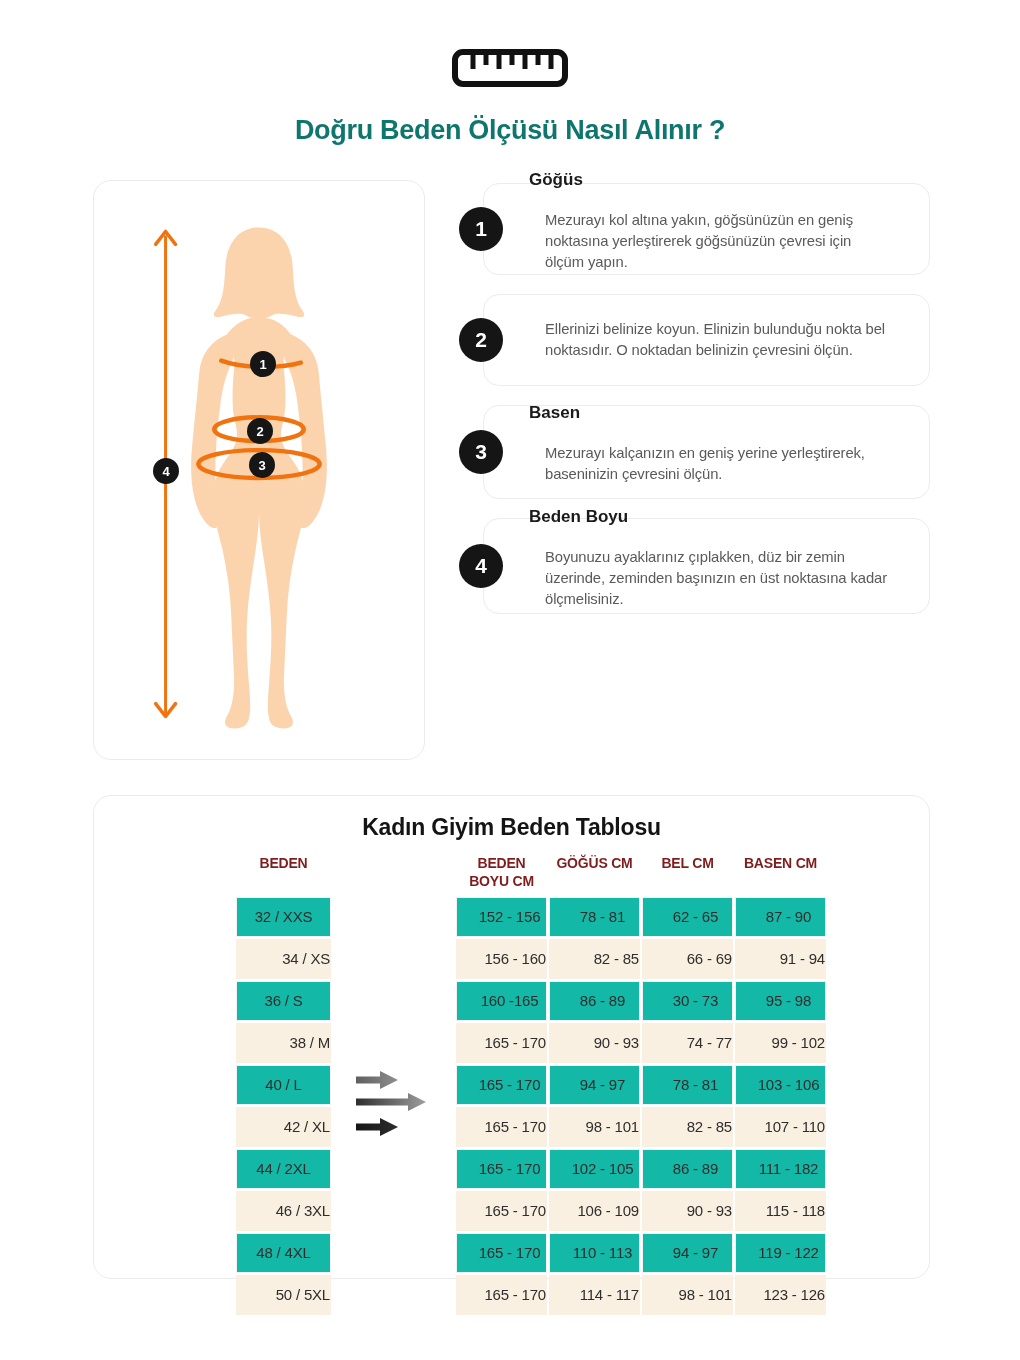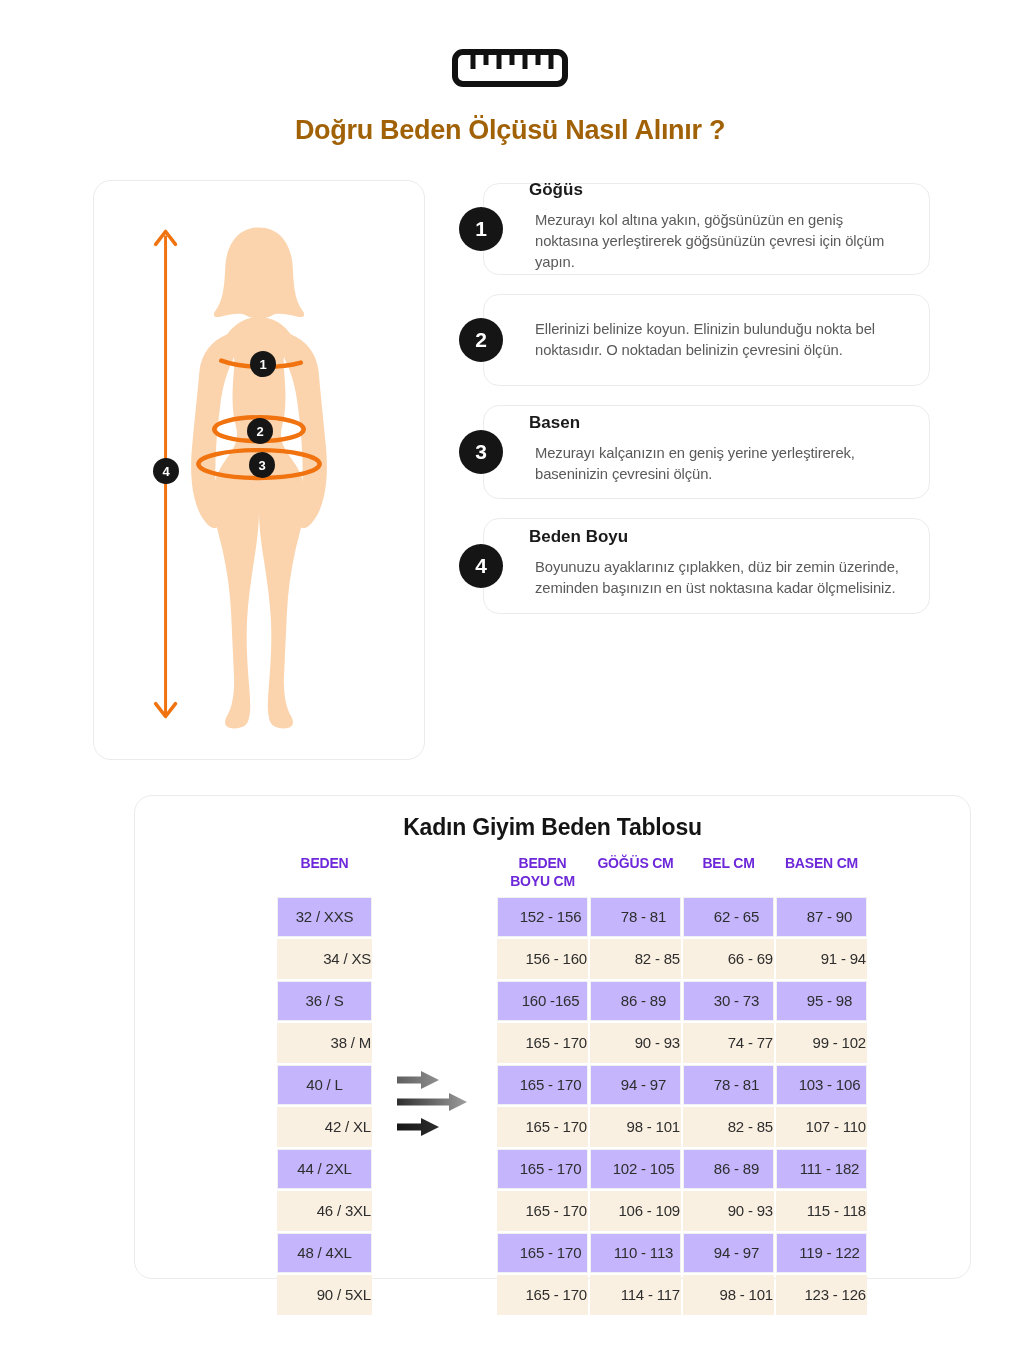--- a/index.html
+++ b/index.html
@@ -4,21 +4,21 @@
 <style>
   html,body{margin:0;padding:0;background:#fff;}
   body{
     width:1020px;height:1360px;position:relative;overflow:hidden;
     font-family:"Liberation Sans",sans-serif;color:#1a1a1a;
   }
   
   .ruler-wrap{position:absolute;left:451px;top:48px;width:118px;height:40px;}
   .page-title{
     position:absolute;left:0;top:115px;width:1020px;text-align:center;
-    font-size:27px;font-weight:700;color:#a16207;letter-spacing:-0.3px;margin:0;
+    font-size:27px;font-weight:700;color:#0f766e;letter-spacing:-0.3px;margin:0;
   }
   
   .figure-card{
     position:absolute;left:93px;top:180px;width:332px;height:580px;
     border:1px solid #ebebeb;border-radius:18px;background:#fff;box-sizing:border-box;
   }
   .figure-card svg{position:absolute;left:0;top:0;width:330px;height:578px;}
   .fig-badge{
     position:absolute;width:26px;height:26px;border-radius:50%;background:#161616;
     color:#fff;font-size:13px;font-weight:700;display:flex;align-items:center;justify-content:center;
@@ -32,43 +32,43 @@
     position:relative;border:1px solid #ececec;border-radius:16px;background:#fff;
     box-sizing:border-box;padding:13px 20px 13px 45px;
     display:flex;flex-direction:column;justify-content:center;
   }
   .instr-card .num-badge{
     position:absolute;left:-25px;top:50%;margin-top:-22px;width:44px;height:44px;
     border-radius:50%;background:#151515;color:#fff;font-size:21px;font-weight:700;
     display:flex;align-items:center;justify-content:center;
   }
   .instr-title{font-size:17px;font-weight:700;color:#1a1a1a;margin:0 0 4px 0;}
-  .instr-text{font-size:14.8px;color:#5a5a5a;line-height:1.42;margin:6px;letter-spacing:-0.1px;}
+  .instr-text{font-size:14.8px;color:#5a5a5a;line-height:1.42;margin:16px;letter-spacing:-0.1px;}
   
   .table-card{
     position:absolute;left:93px;top:795px;width:837px;height:484px;
-    border:1px solid #ebebeb;border-radius:18px;background:#fff;box-sizing:border-box;margin-left:41px;
+    border:1px solid #ebebeb;border-radius:18px;background:#fff;box-sizing:border-box;
   }
   .table-title{
     position:absolute;left:0;top:18px;width:100%;text-align:center;
     font-size:23px;font-weight:700;color:#141414;margin:0;letter-spacing:-0.2px;
   }
   .thead{position:absolute;left:142px;top:58px;display:flex;gap:2px;}
   .th{
-    font-size:14px;font-weight:600;color:#6d28d9;text-align:center;line-height:1.3;
+    font-size:14px;font-weight:600;color:#7f1d1d;text-align:center;line-height:1.3;
     letter-spacing:-0.2px;
   }
   .th.size-col{width:95px;}
   .th.spacer-col{width:121px;}
   .th.data-col{width:91px;}
   .tbody{position:absolute;left:142px;top:101px;display:flex;flex-direction:column;gap:2px;}
   .trow{display:flex;gap:2px;height:40px;}
   .tcell{
     box-sizing:border-box;text-align:center;line-height:38px;font-size:15px;color:#2e2e2e;
-    background:#c4b5fd;border:1px solid #f1f1f1;letter-spacing:-0.2px;
+    background:#14b8a6;border:1px solid #f1f1f1;letter-spacing:-0.2px;
   }
   .tcell.size-cell{width:95px;}
   .tcell.data-cell{width:91px;padding-left:16px;}
   .tgap{width:121px;}
   .trow.alt .tcell{background:#faf0e1;border-color:#faf0e1;text-align:right;}
   .arrows-overlay{position:absolute;left:260px;top:268px;width:80px;height:80px;}
 </style>
 </head>
 <body>
 
@@ -233,21 +233,21 @@
       </div>
       <div class="trow">
         <div class="tcell size-cell">48 / 4XL</div>
         <div class="tgap"></div>
         <div class="tcell data-cell">165 - 170</div>
         <div class="tcell data-cell">110 - 113</div>
         <div class="tcell data-cell">94 - 97</div>
         <div class="tcell data-cell">119 - 122</div>
       </div>
       <div class="trow alt">
-        <div class="tcell size-cell">90 / 5XL</div>
+        <div class="tcell size-cell">50 / 5XL</div>
         <div class="tgap"></div>
         <div class="tcell data-cell">165 - 170</div>
         <div class="tcell data-cell">114 - 117</div>
         <div class="tcell data-cell">98 - 101</div>
         <div class="tcell data-cell">123 - 126</div>
       </div>
     </div>
   <div class="arrows-overlay">
     <svg viewBox="0 0 80 80" width="80" height="80">
       <defs>

